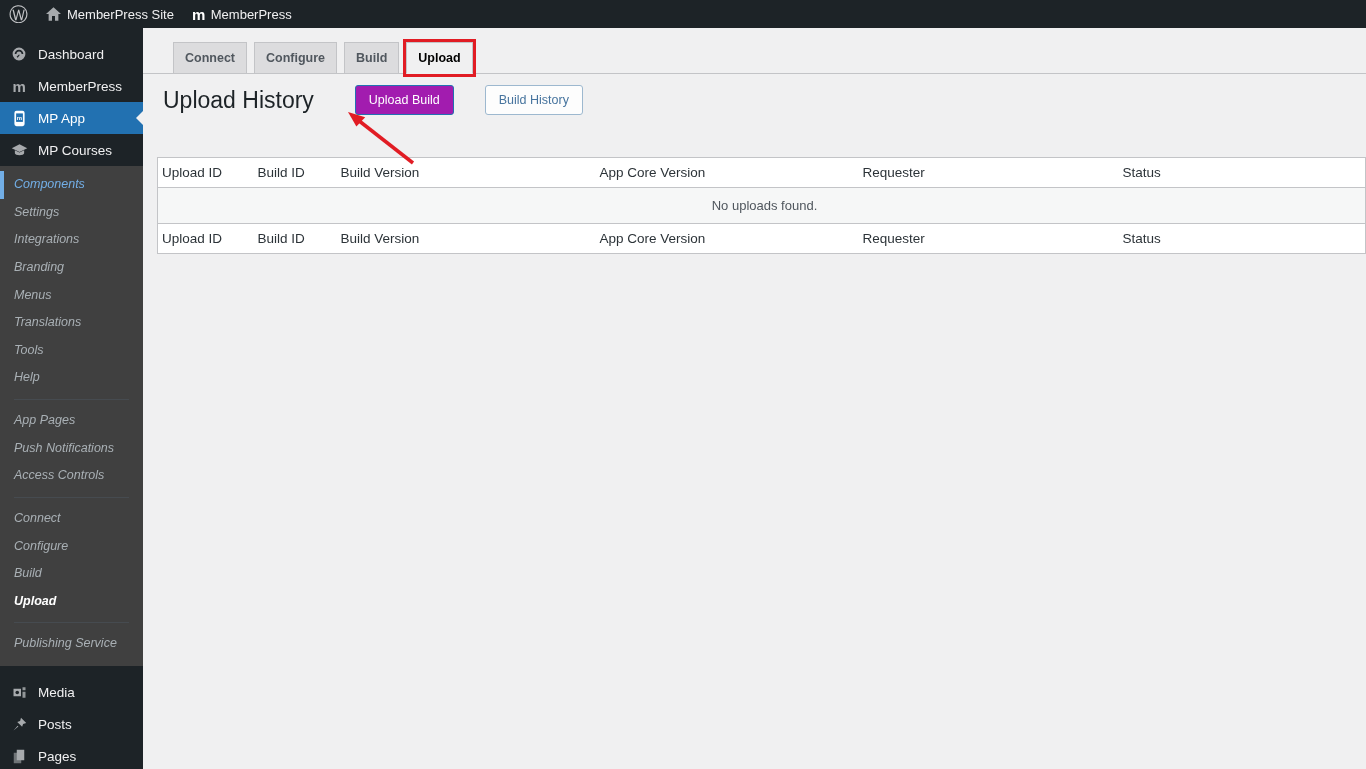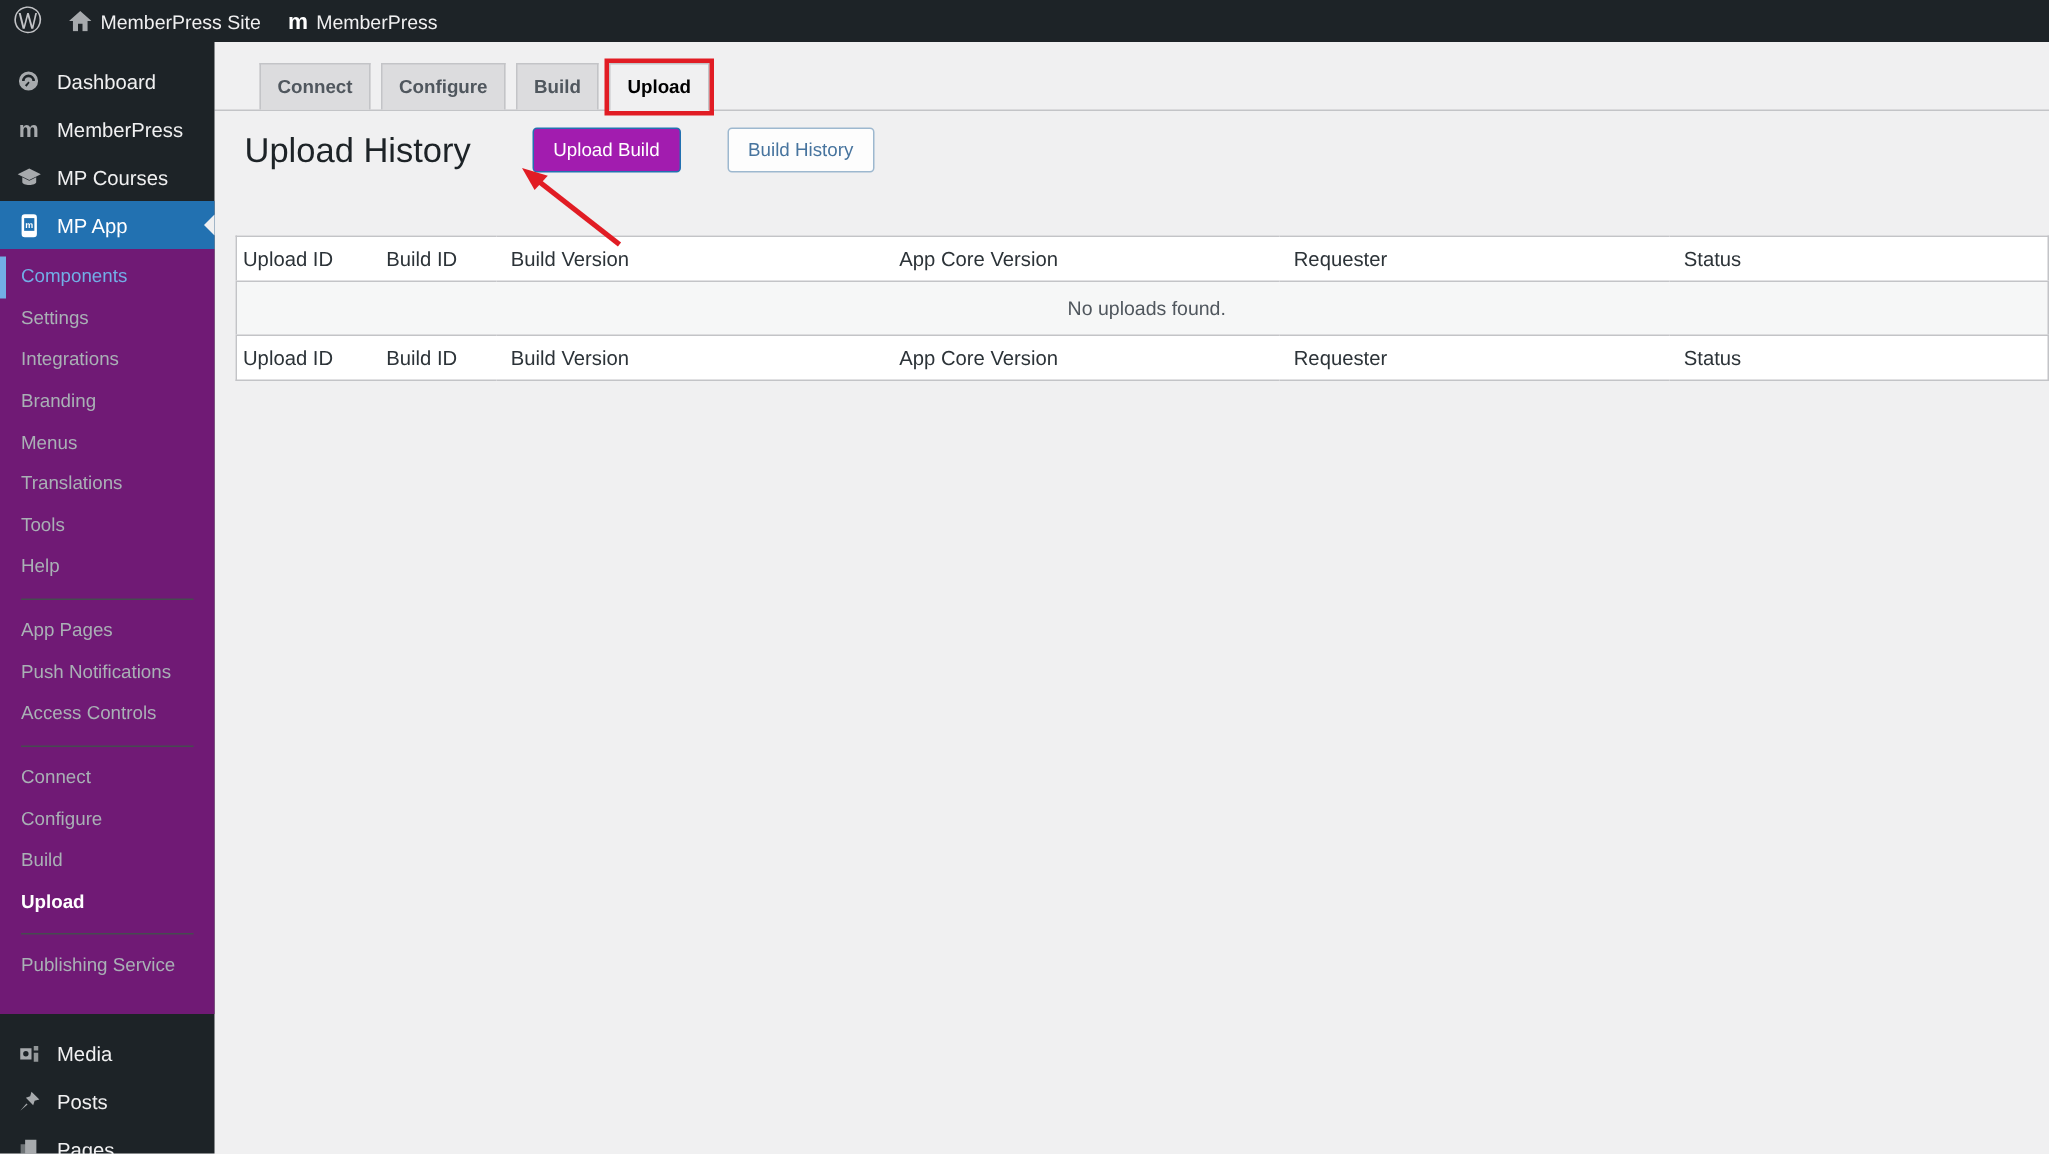--- a/index.html
+++ b/index.html
@@ -35,21 +35,21 @@
     cursor:pointer; position:relative; min-height:30px;
   }
   .menu-item .mi { width:20px; height:18px; display:flex; align-items:center; justify-content:center; color:#a7aaad; flex:0 0 20px; }
   .menu-item.active { background:#2271b1; color:#fff; }
   .menu-item.active .mi { color:#fff; }
   .menu-item.active::after {
     content:""; position:absolute; right:0; top:50%;
     transform:translateY(-50%);
     border:7px solid transparent; border-right:7px solid #f0f0f1;
   }
-  .submenu { background:#701a75; padding:5px 0 18px 0; }
+  .submenu { background:#404040; padding:5px 0 8px 0;font-style:italic; }
   .sub-item {
     padding:6px 8px 6px 14px; font-size:12.5px; color:#a9b0b5;
     cursor:pointer; position:relative; line-height:1.25;
   }
   .sub-item.hl { color:#72aee6; }
   .sub-item.hl::before {
     content:""; position:absolute; left:0; top:0; bottom:0; width:4px; background:#72aee6;
   }
   .sub-item.current { color:#fff; font-weight:700; }
   .sub-divider { border-top:1px solid #464b50; margin:7px 14px; }
@@ -133,38 +133,38 @@
         <svg width="16" height="16" viewBox="0 0 20 20" fill="currentColor">
             <path d="M10 2a8 8 0 1 0 0 16 8 8 0 0 0 0-16zm0 2.6a5.4 5.4 0 0 1 5.4 5.4h-2.2A3.2 3.2 0 0 0 10 6.8 3.2 3.2 0 0 0 6.8 10H4.6A5.4 5.4 0 0 1 10 4.6zM7 13.5l3-3 .9.9-2.5 3.4z"></path>
           </svg>
       </span>
       <span class="lbl">Dashboard</span>
     </li>
     <li class="menu-item">
       <span class="mi" style="font-weight:700;font-size:15px;letter-spacing:-0.5px;">m</span>
       <span class="lbl">MemberPress</span>
     </li>
-    <li class="menu-item">
-      <span class="mi">
-        <svg width="17" height="15" viewBox="0 0 22 18" fill="currentColor">
-            <path d="M11 1 L21 6 L11 11 L1 6 Z"></path>
-            <path d="M5 8.6 v4 c0 1.6 3 2.6 6 2.6 s6-1 6-2.6 v-4 l-6 3z"></path>
-          </svg>
-      </span>
-      <span class="lbl">MP Courses</span>
-    </li>
     <li class="menu-item active">
       <span class="mi">
         <svg width="13" height="17" viewBox="0 0 14 20">
             <rect x="1" y="1" width="12" height="18" rx="2.5" fill="#fff"></rect>
             <rect x="3" y="4" width="8" height="10" fill="#2271b1"></rect>
             <text x="7" y="12" font-size="7" font-weight="bold" fill="#fff" text-anchor="middle" font-family="Liberation Sans, sans-serif">m</text>
           </svg>
       </span>
       <span class="lbl">MP App</span>
+    </li>
+    <li class="menu-item">
+      <span class="mi">
+        <svg width="17" height="15" viewBox="0 0 22 18" fill="currentColor">
+            <path d="M11 1 L21 6 L11 11 L1 6 Z"></path>
+            <path d="M5 8.6 v4 c0 1.6 3 2.6 6 2.6 s6-1 6-2.6 v-4 l-6 3z"></path>
+          </svg>
+      </span>
+      <span class="lbl">MP Courses</span>
     </li>
   </ul>
 
   <div class="submenu">
     <ul>
       <li class="sub-item hl">Components</li>
       <li class="sub-item">Settings</li>
       <li class="sub-item">Integrations</li>
       <li class="sub-item">Branding</li>
       <li class="sub-item">Menus</li>

